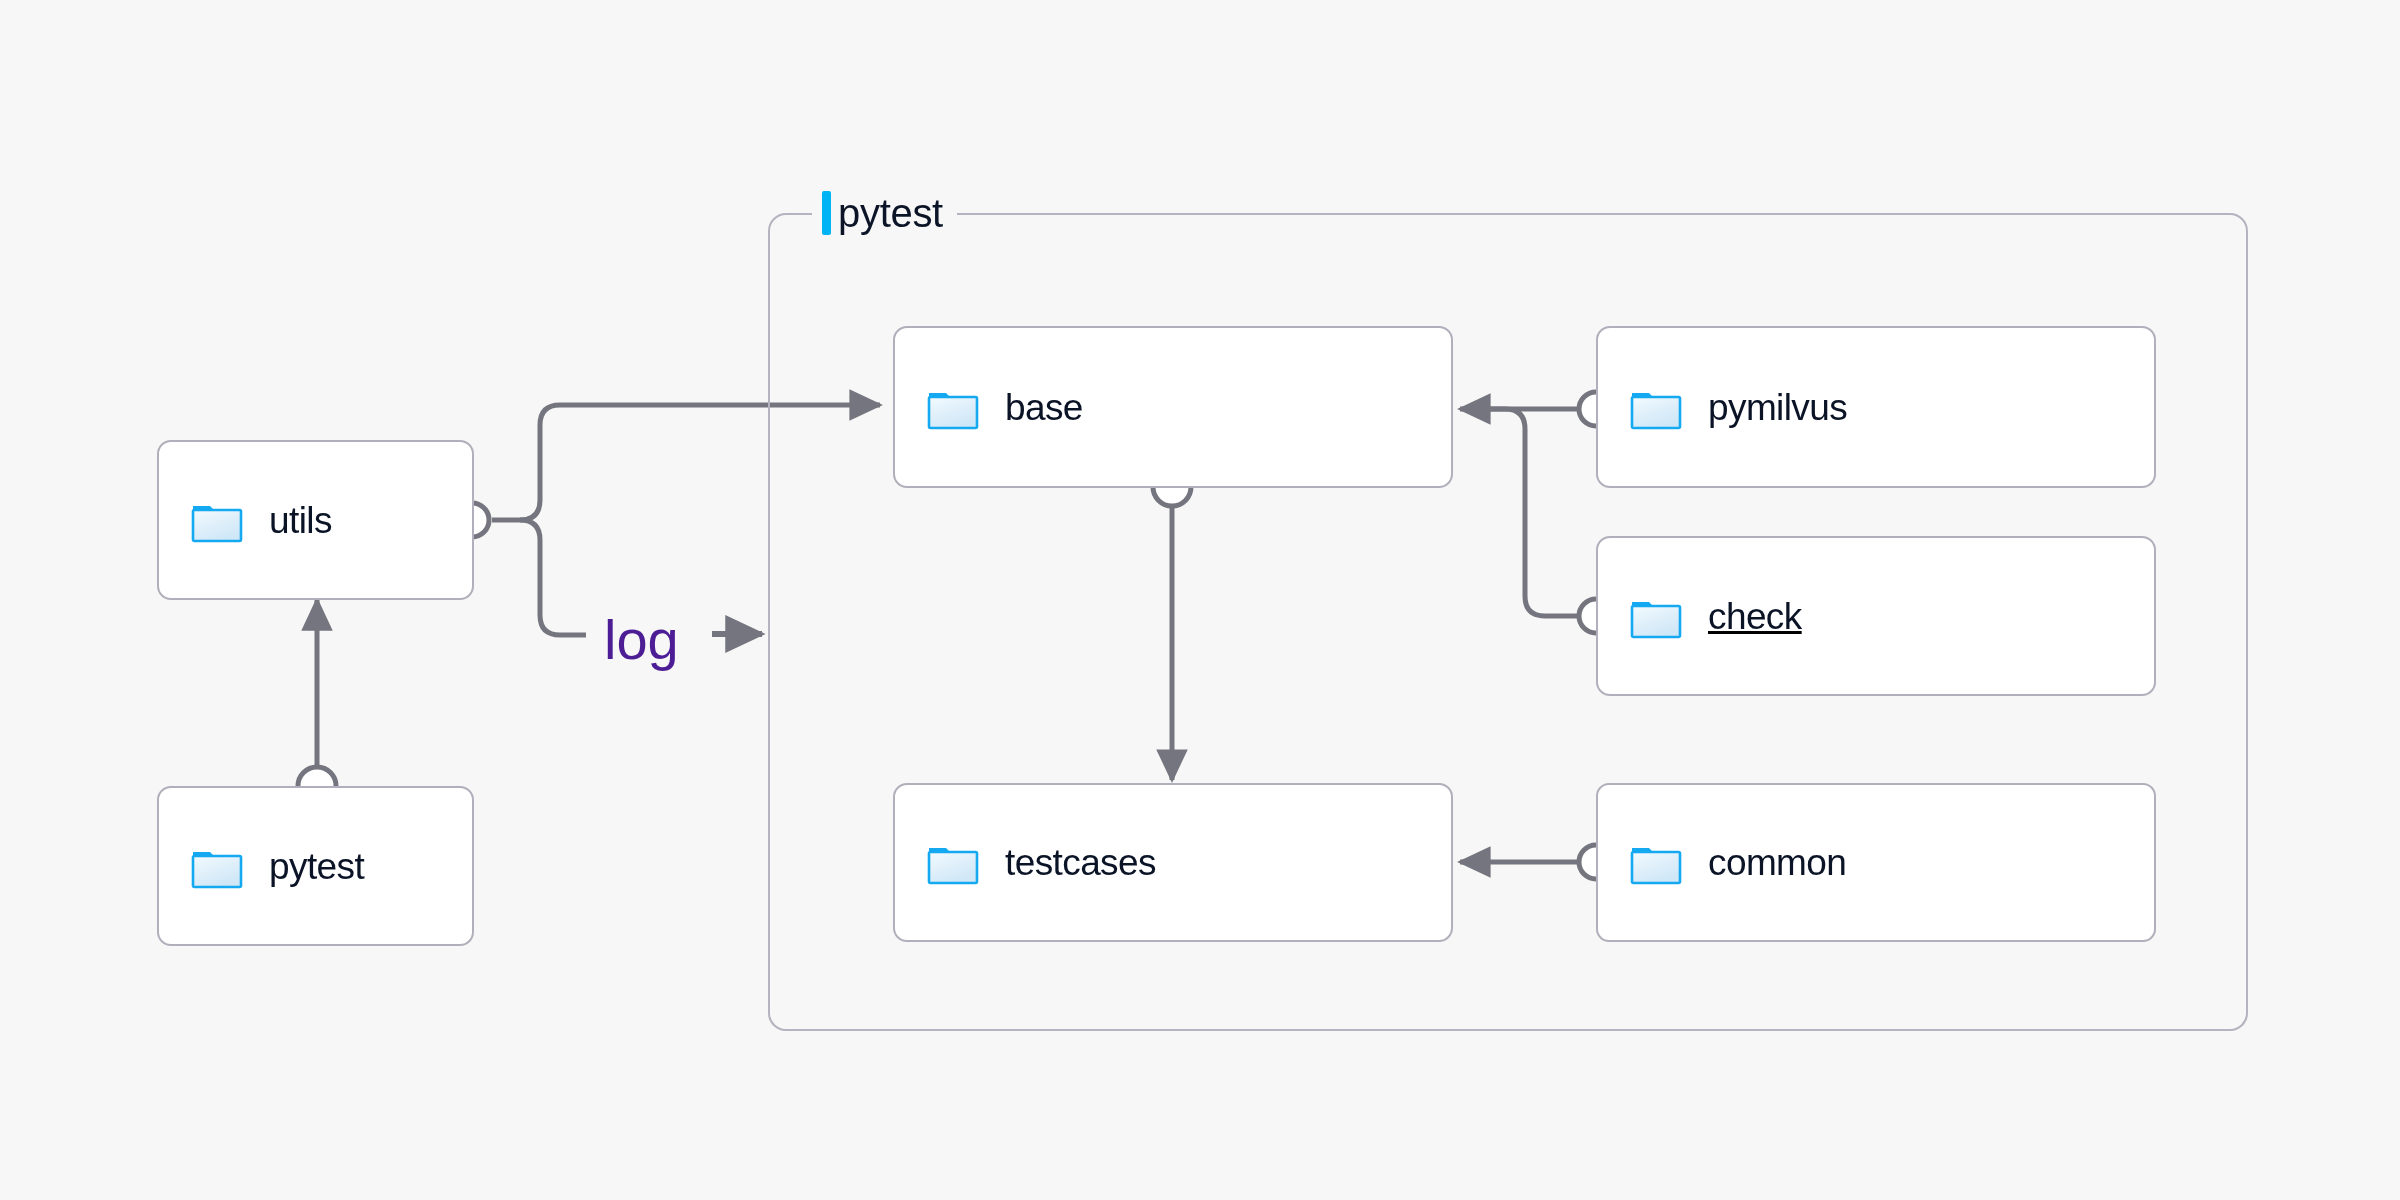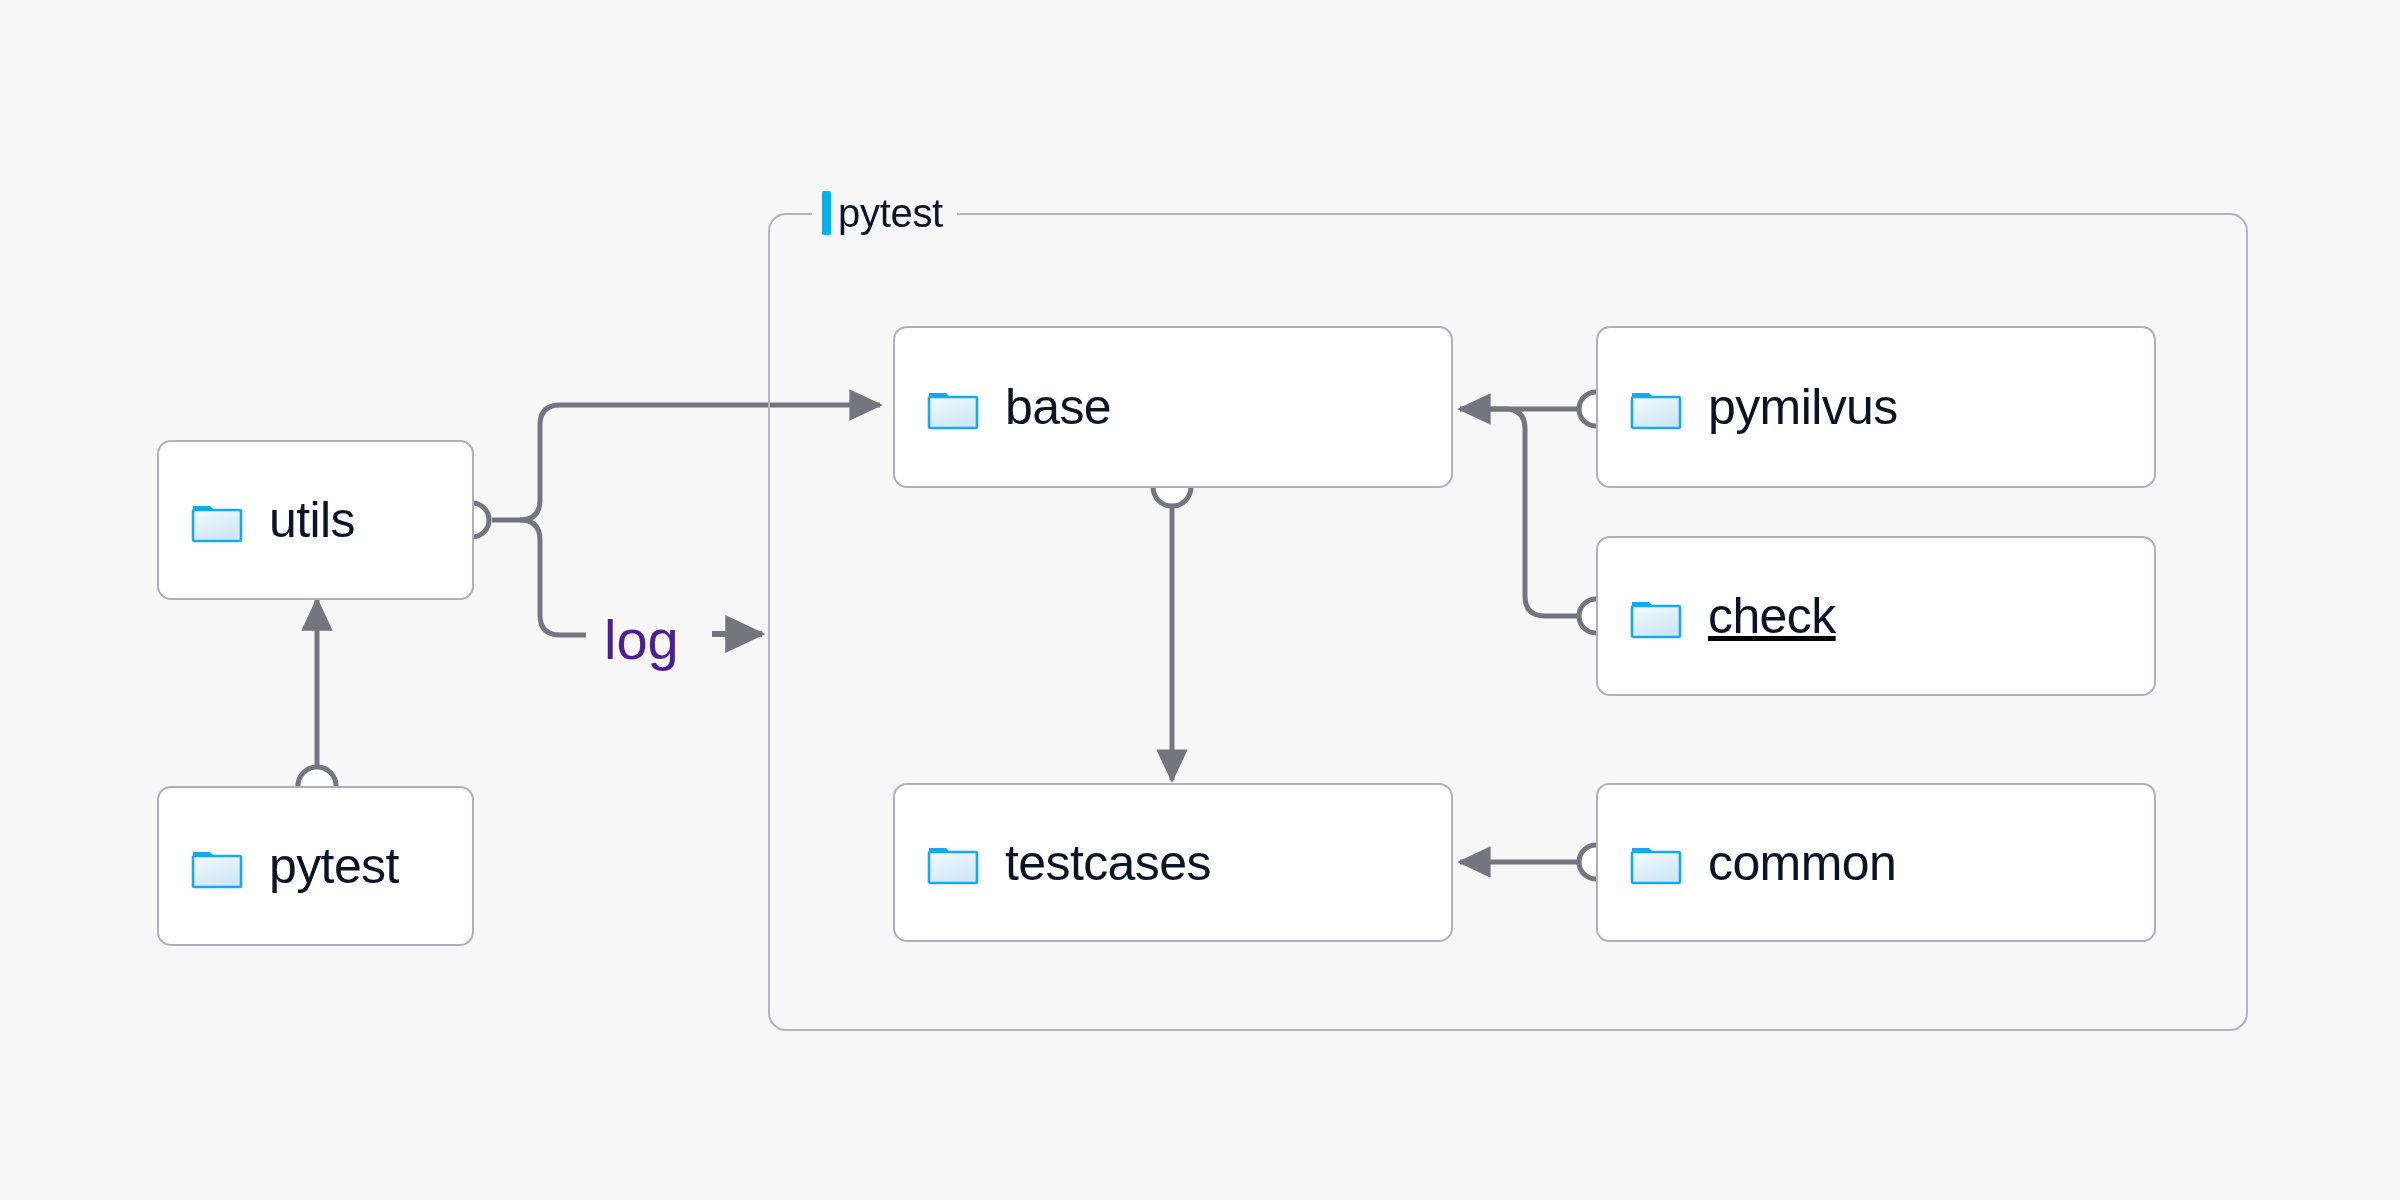--- a/index.html
+++ b/index.html
@@ -62,21 +62,21 @@
     box-sizing: border-box;
     background: #ffffff;
     border: 2px solid #b0afbb;
     border-radius: 14px;
     display: flex;
     align-items: center;
     padding-left: 32px;
     gap: 26px;
   }
   .node-label {
-    font-size: 50px;
+    font-size: 37px;
     color: #0b1426;
     letter-spacing: -0.6px;
     line-height: 1;
     white-space: nowrap;
   }
 
   
   .folder-icon {
     width: 52px;
     height: 45px;

